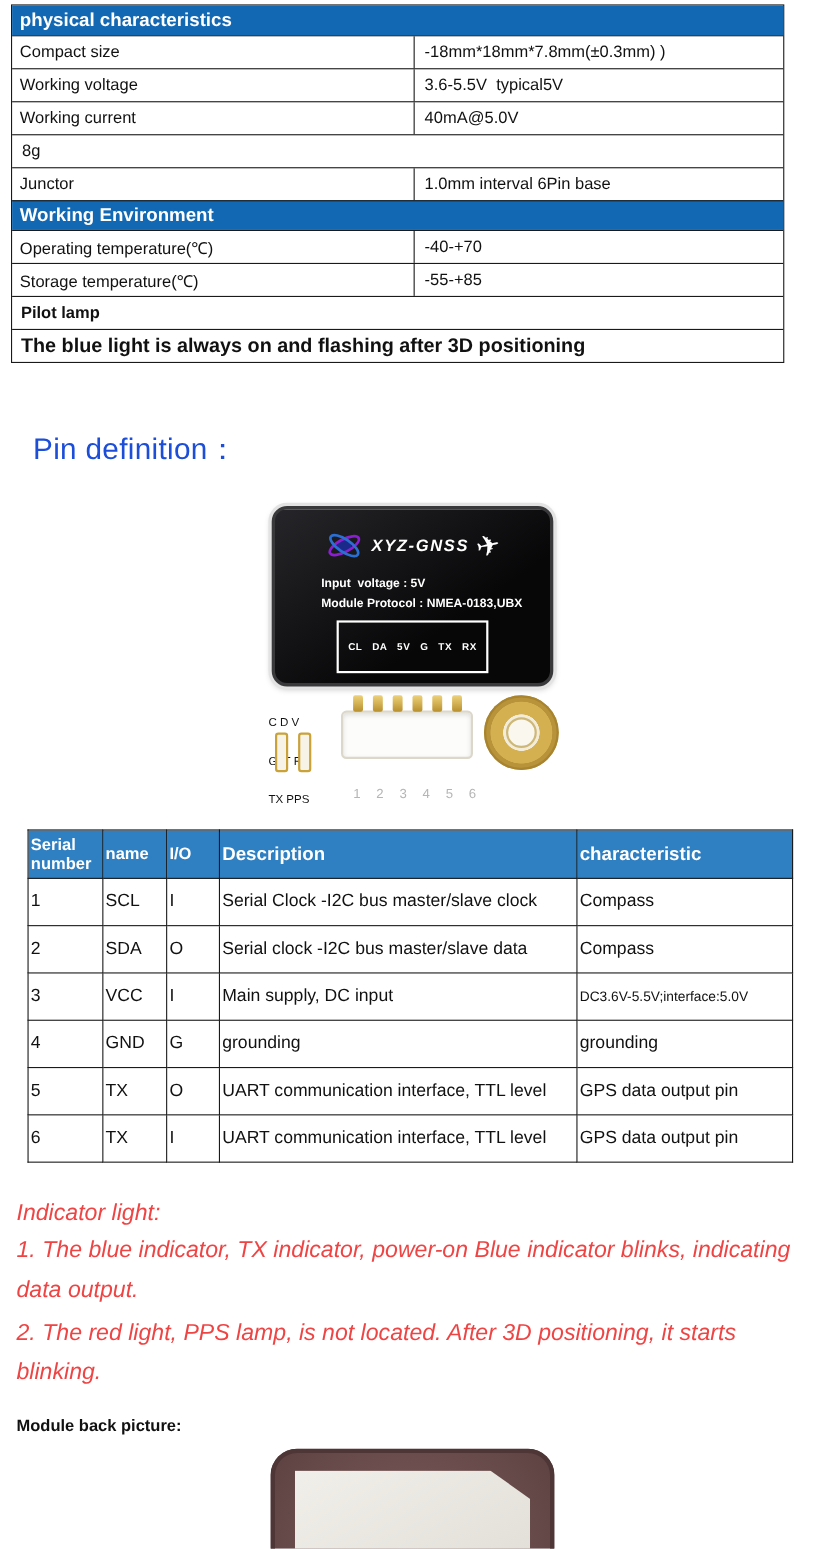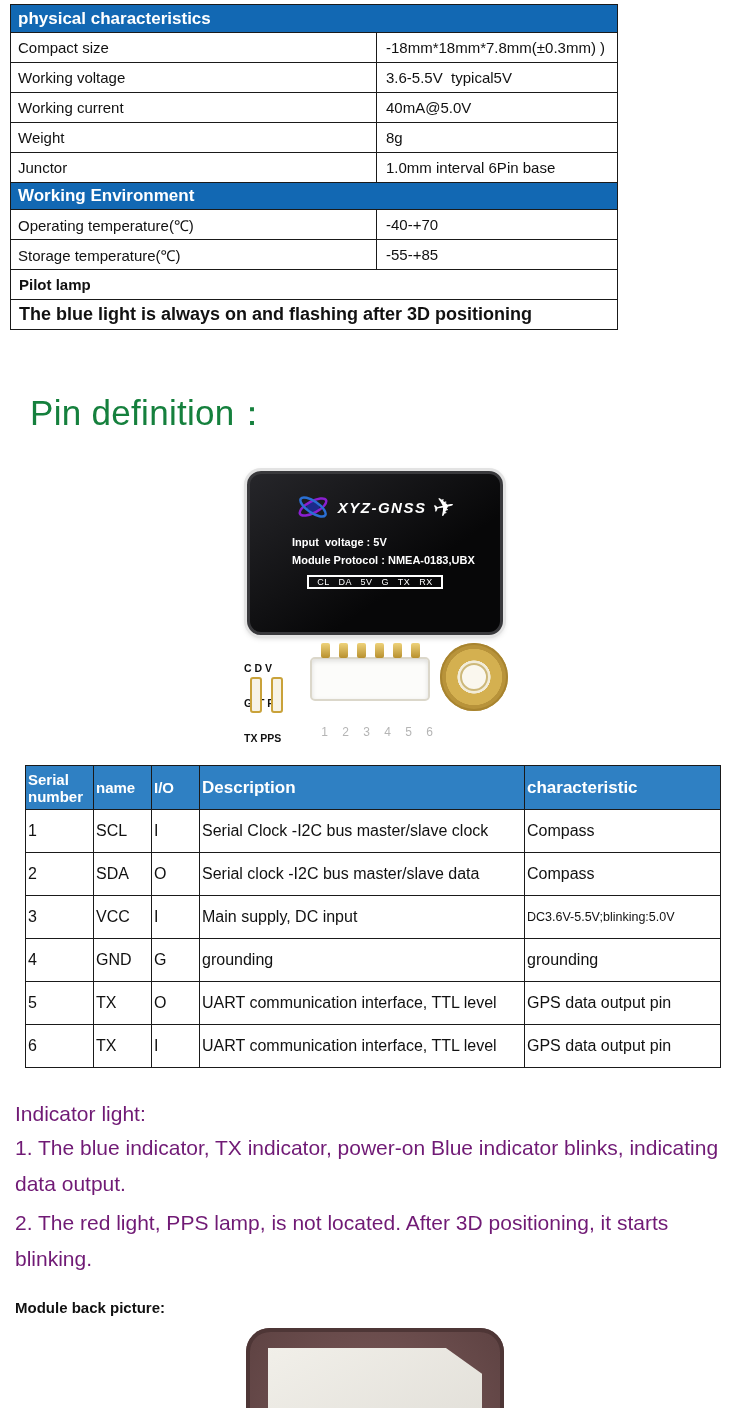--- a/index.html
+++ b/index.html
@@ -1,49 +1,49 @@
 <!DOCTYPE html>
 <html><head>
 <meta charset="utf-8">
 <style>
   * { box-sizing: border-box; }
   body { margin: 0; background: #fff; font-family: "Liberation Sans", sans-serif; color: #111; }
   .page { position: relative; width: 750px; height: 1408px; overflow: hidden; background: #fff; }
 
   
-  .spec-table { margin: 4px 0 0 10px; width: 608px; border: 1px solid #1a1a1a; font-size: 15px; }
+  .spec-table { margin: 4px 0 0 10px; width: 703px; border: 1px solid #1a1a1a; font-size: 15px; }
   .spec-table > * + * { border-top: 1px solid #1a1a1a; }
   .spec-header { background: #1268b3; color: #fff; font-weight: bold; font-size: 17px;
                  height: 27px; display: flex; align-items: center; padding-left: 7px; }
   .spec-row { display: flex; height: 30px; }
   .spec-label { width: 366px; border-right: 1px solid #1a1a1a; display: flex; align-items: center; padding-left: 7px; }
   .spec-value { flex: 1; display: flex; align-items: center; padding-left: 9px; white-space: pre-wrap; }
   .spec-full { height: 30px; display: flex; align-items: center; padding-left: 8px; font-weight: bold; }
   .spec-full.small { font-size: 18px; }
 
   
-  .pin-def-title { margin: 60px 0 0 30px; font-size: 35px; font-weight: 500; color: #15803d; letter-spacing: .3px; }
+  .pin-def-title { margin: 60px 0 0 30px; font-size: 27px; font-weight: 500; color: #1d4ed8; letter-spacing: .3px; }
 
   
   .module-figure { width: 266px; margin: 34px auto 0; }
   .module-black { width: 256px; height: 164px; margin: 0 auto; color: #fff;
                   background: linear-gradient(145deg, #26262a, #070708 65%);
                   border: 3px solid #39393c; border-radius: 14px;
                   box-shadow: 0 0 0 3px #e3e3e3, 0 2px 6px rgba(0,0,0,.25); }
   .logo-row { display: flex; align-items: center; justify-content: center; gap: 7px; padding-top: 15px; }
   .swirl { width: 36px; height: 36px; }
   .brand { font-size: 15px; font-weight: bold; font-style: italic; letter-spacing: 1.5px; }
   .plane { font-size: 26px; transform: rotate(-12deg); line-height: 1; }
   .mod-line { font-size: 11px; padding-left: 42px; margin-top: 6px; white-space: pre; font-weight: bold; }
   .mod-line.first { margin-top: 11px; }
-  .pin-strip { width: max-content; margin: 9px auto 16px; border: 2px solid #fff; padding: 0 8px;
-               font-size: 9px; font-weight: normal; word-spacing: 6px; letter-spacing: .5px; }
+  .pin-strip { width: max-content; margin: 9px auto 16px; border: 2px solid #fff; padding: 17px 8px;
+               font-size: 9px; font-weight: bold; word-spacing: 6px; letter-spacing: .5px; }
 
   .module-pins { position: relative; width: 266px; height: 84px; margin-top: 4px; }
-  .side-labels { position: absolute; left: 2px; top: 0; font-size: 10.5px; font-weight: bold;
+  .side-labels { position: absolute; left: 2px; top: 0; font-size: 10.5px; font-weight: normal;
                  line-height: 1.12; color: #111; white-space: pre; }
   .pads { position: absolute; left: 8px; top: 38px; display: flex; gap: 9px; }
   .pad { width: 12px; height: 36px; background: #f7f3e6; border: 2px solid #c9a23a; border-radius: 3px; }
   .connector { position: absolute; left: 68px; top: 4px; width: 120px; }
   .pins-row { display: flex; justify-content: center; gap: 9px; }
   .gold-pin { width: 9px; height: 15px; background: linear-gradient(#eed27a, #b8902e); border-radius: 2px; }
   .conn-body { height: 44px; margin-top: -1px; background: #fcfcfa; border: 2px solid #dbd7ca;
                border-radius: 5px; box-shadow: inset 0 2px 5px rgba(0,0,0,.12); }
   .ufl { position: absolute; right: 0; top: 4px; width: 68px; height: 68px; border-radius: 50%;
          background: radial-gradient(circle, #f2ecd9 0 34%, #d4b050 35% 58%, #b8933a 59% 100%);
@@ -55,21 +55,21 @@
   
   .pin-table { border-collapse: collapse; margin: 26px 0 0 25px; table-layout: fixed; width: 695px;
                text-align: left; color: #111; }
   .pin-table th { background: #2f80c3; color: #fff; border: 1px solid #1a1a1a; font-size: 15px;
                   font-weight: bold; height: 44px; padding: 0 2px; }
   .pin-table th.big { font-size: 17px; }
   .pin-table td { border: 1px solid #1a1a1a; height: 43px; font-size: 16px; padding: 0 2px; }
   .pin-table td.small-val { font-size: 12.5px; }
 
   
-  .indicator { margin: 34px 15px 0; color: #701a75; width: 722px; }
+  .indicator { margin: 34px 15px 0; color: #ef4444; width: 722px; font-style: italic; }
   .ind-title { font-size: 21px; margin-bottom: 2px; }
   .indicator p { font-size: 21px; line-height: 1.7; margin: 4px 0; }
 
   
   .back-label { margin: 22px 0 0 15px; font-size: 15px; font-weight: bold; color: #111; }
   .back-figure { position: relative; width: 258px; height: 240px; margin: 12px auto 0; border-radius: 24px;
                  background: radial-gradient(circle at 50% 40%, #7d5b5b, #5c4141 85%);
                  box-shadow: inset 0 0 0 4px #4e3636; }
   .antenna { position: absolute; left: 22px; right: 22px; top: 20px; bottom: 20px;
              background: linear-gradient(150deg, #f1efe9, #d9d6cf);
@@ -89,21 +89,20 @@
     </div>
     <div class="spec-row">
       <div class="spec-label">Working voltage</div>
       <div class="spec-value">3.6-5.5V  typical5V</div>
     </div>
     <div class="spec-row">
       <div class="spec-label">Working current</div>
       <div class="spec-value">40mA@5.0V</div>
     </div>
     <div class="spec-row">
-      <div class="spec-label">Weight</div>
       <div class="spec-value">8g</div>
     </div>
     <div class="spec-row">
       <div class="spec-label">Junctor</div>
       <div class="spec-value">1.0mm interval 6Pin base</div>
     </div>
 
     <div class="spec-header">Working Environment</div>
 
     <div class="spec-row">
@@ -195,21 +194,21 @@
         <td>SDA</td>
         <td>O</td>
         <td>Serial clock -I2C bus master/slave data</td>
         <td>Compass</td>
       </tr>
       <tr>
         <td>3</td>
         <td>VCC</td>
         <td>I</td>
         <td>Main supply, DC input</td>
-        <td class="small-val">DC3.6V-5.5V;blinking:5.0V</td>
+        <td class="small-val">DC3.6V-5.5V;interface:5.0V</td>
       </tr>
       <tr>
         <td>4</td>
         <td>GND</td>
         <td>G</td>
         <td>grounding</td>
         <td>grounding</td>
       </tr>
       <tr>
         <td>5</td>

